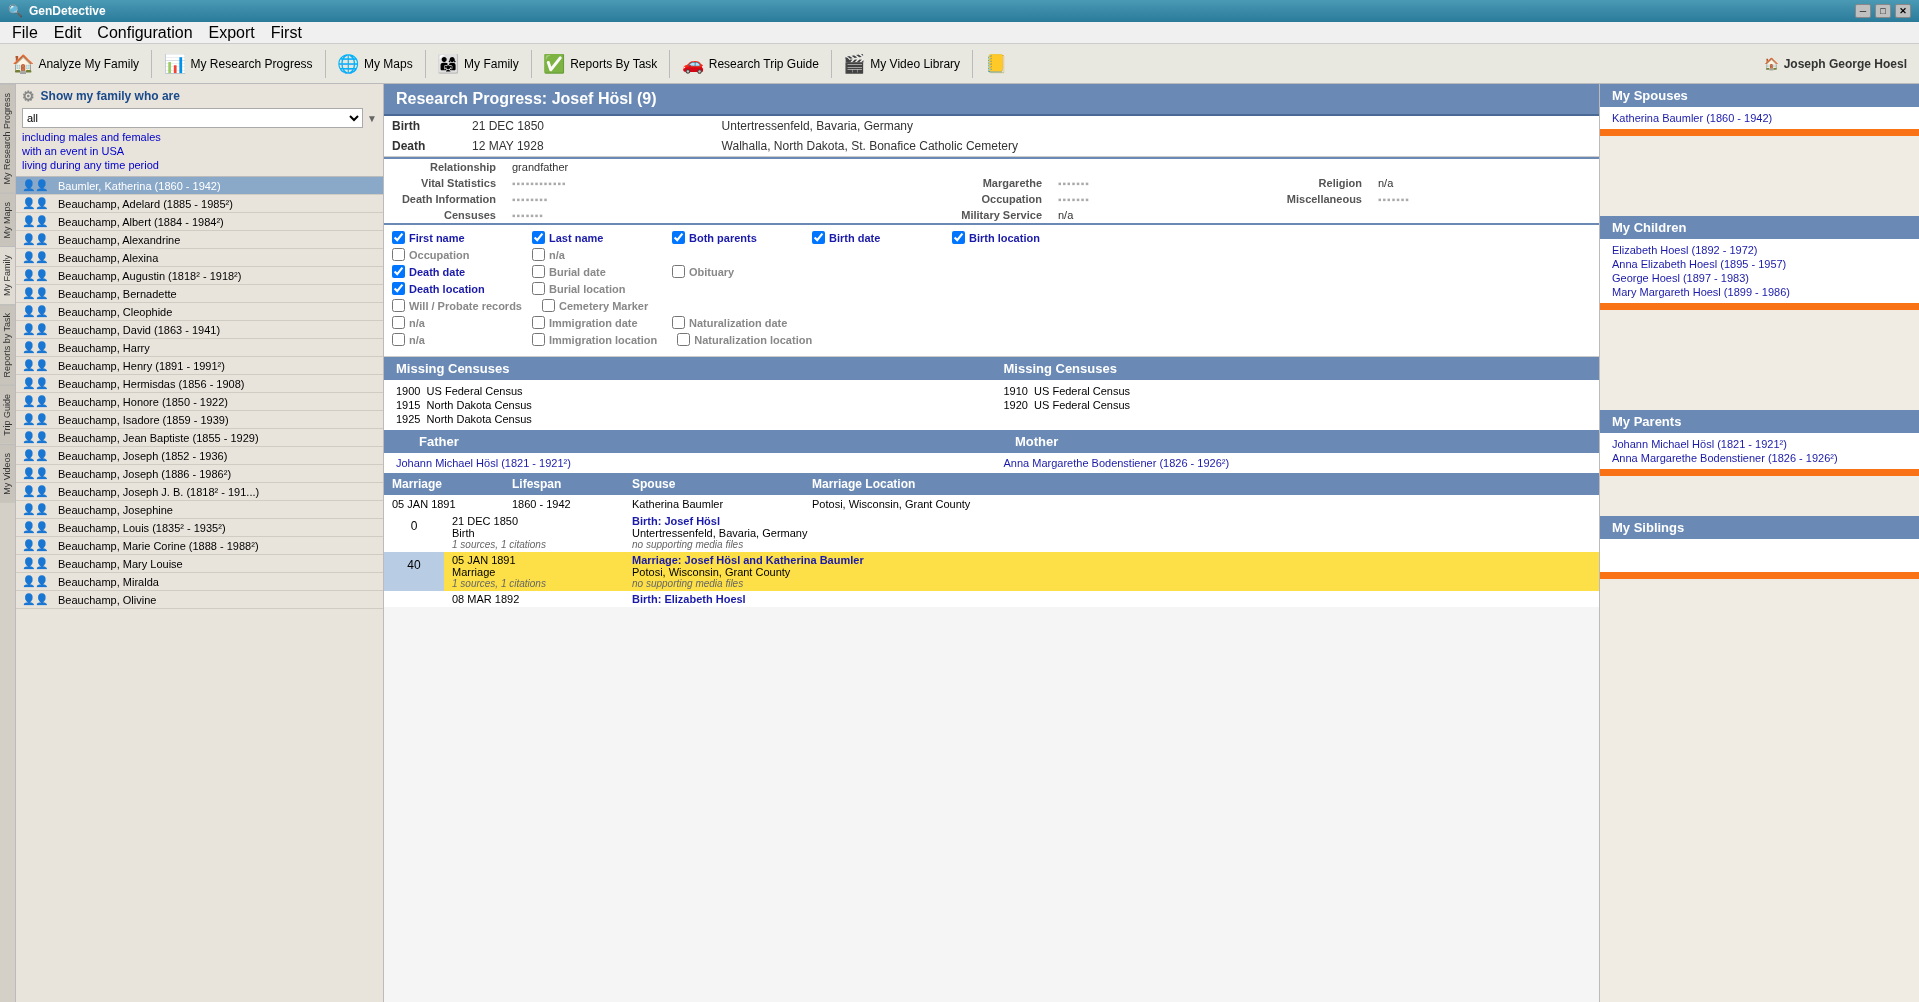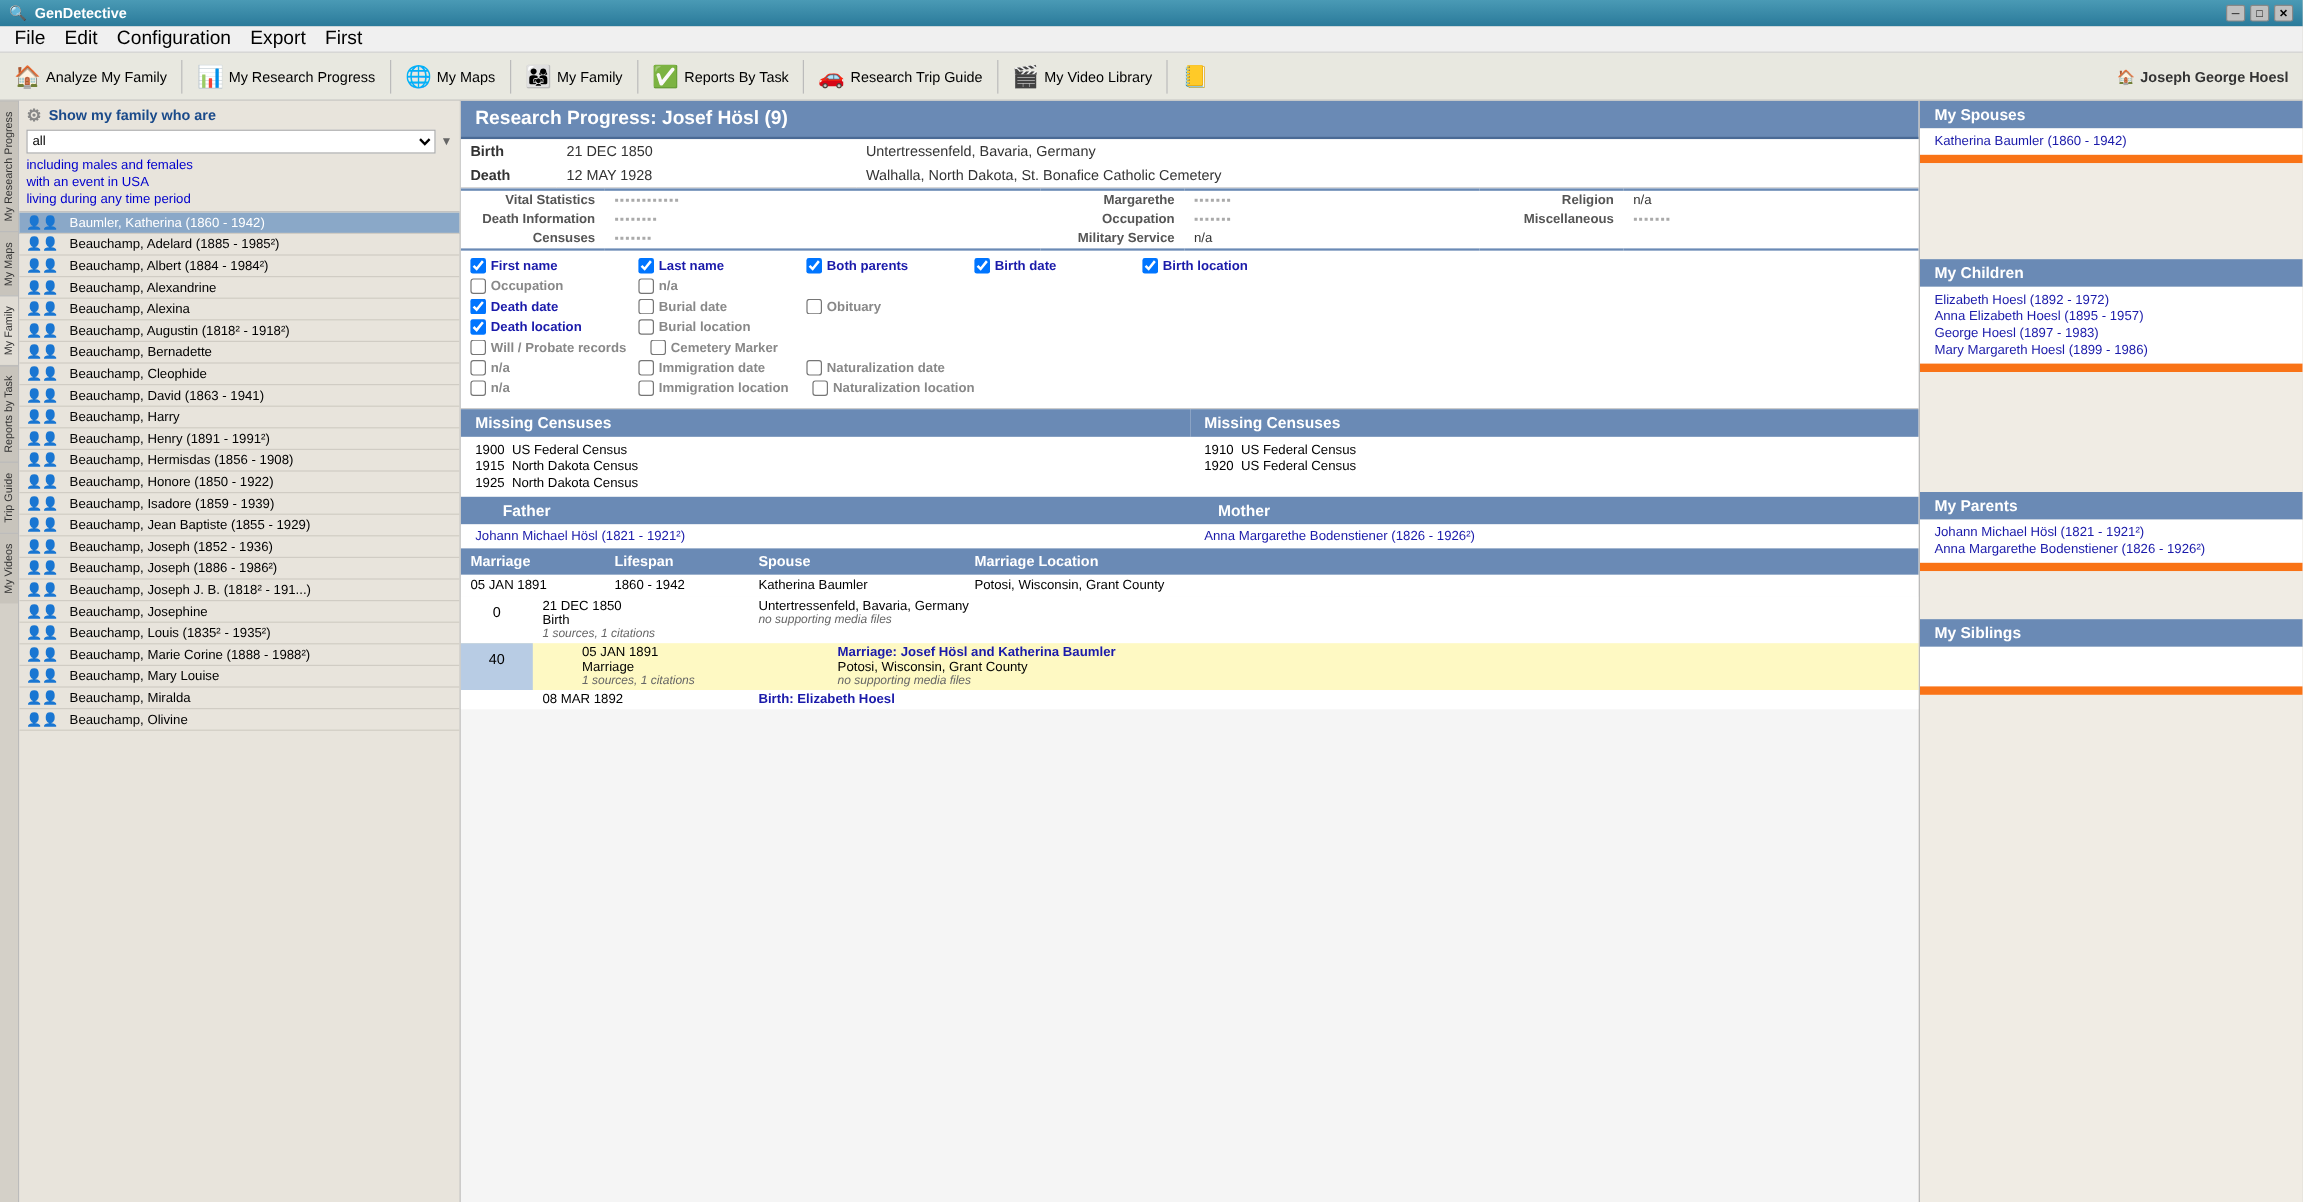--- a/index.html
+++ b/index.html
@@ -284,21 +284,21 @@
       display: grid;
       grid-template-columns: 60px 180px 1fr;
       background: #6a8ab5;
       color: white;
     }
     .eh-cell { padding: 4px 8px; font-size: 12px; font-weight: bold; }
     .event-row {
       display: grid;
       grid-template-columns: 60px 180px 1fr;
     }
-    .event-row.highlight { background: #fef9c3; gap: 33px; }
+    .event-row.highlight { background: #fde047; }
     .event-row.normal { background: white; }
     .ec-cell { padding: 2px 8px; font-size: 11px; vertical-align: top; }
     .event-age { text-align: center; padding: 6px 8px; font-size: 12px; }
 
     
     #right-panel {
       width: 320px;
       background: #f0ece4;
       border-left: 1px solid #bbb;
       overflow-y: auto;
@@ -543,20 +543,26 @@
       <tr>
         <td class="bio-label">Death</td>
         <td class="bio-value">12 MAY 1928</td>
         <td class="bio-value">Walhalla, North Dakota, St. Bonafice Catholic Cemetery</td>
       </tr>
     </tbody>
       </table>
 
     <table class="info-table section-divider" style="border-top:2px solid #6a8ab5;">
       <tbody>
+          <tr>
+        <td class="info-label">Relationship</td>
+        <td class="info-value">grandfather</td>
+        <td style="width:200px"></td>
+        <td style="width:200px"></td>
+      </tr>
       <tr>
         <td class="info-label">Vital Statistics</td>
         <td class="info-value"><span class="dotted-val">▪▪▪▪▪▪▪▪▪▪▪▪</span></td>
         <td class="info-label">Margarethe</td>
         <td><span class="dotted-val">▪▪▪▪▪▪▪</span></td>
         <td class="info-label">Religion</td>
         <td class="info-value">n/a</td>
       </tr>
       <tr>
         <td class="info-label">Death Information</td>
@@ -717,20 +723,21 @@
     <div class="events-section">
 
       <div class="event-row normal">
         <div class="event-age">0</div>
         <div class="ec-cell">
           <div>21 DEC 1850</div>
           <div>Birth</div>
           <div style="color:#666;font-style:italic;font-size:10px;">1 sources, 1 citations</div>
         </div>
         <div class="ec-cell">
+          <div style="font-weight:bold;color:#1a1aaa;">Birth: Josef Hösl</div>
           <div>Untertressenfeld, Bavaria, Germany</div>
           <div style="color:#666;font-style:italic;font-size:10px;">no supporting media files</div>
         </div>
       </div>
 
       <div class="event-row highlight">
         <div class="event-age" style="background:#b8cce4;">40</div>
         <div class="ec-cell">
           <div>05 JAN 1891</div>
           <div>Marriage</div>

